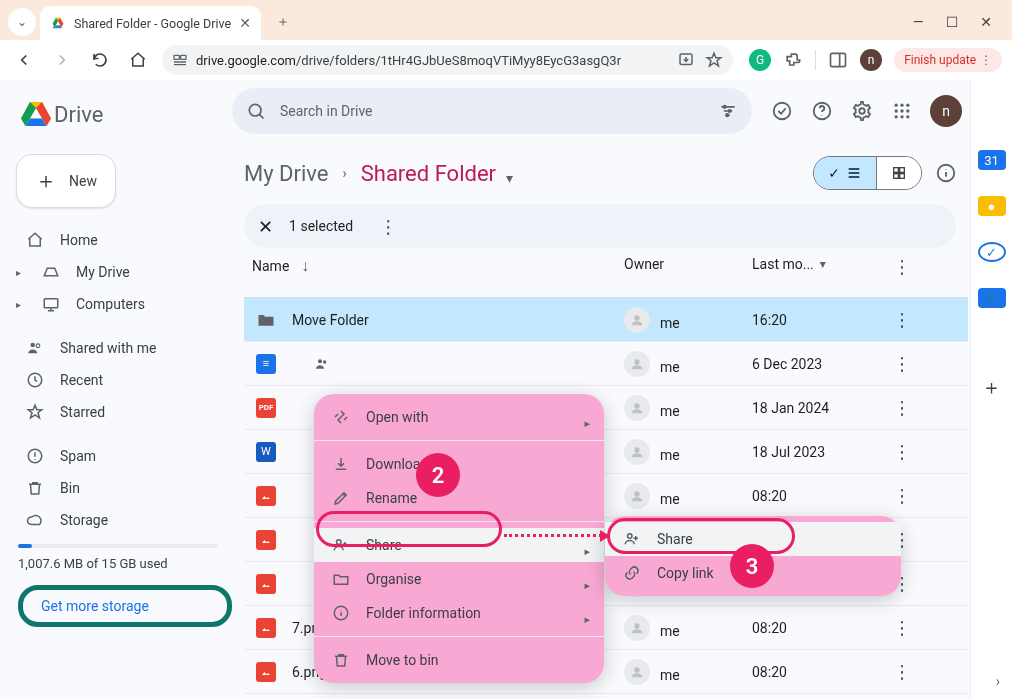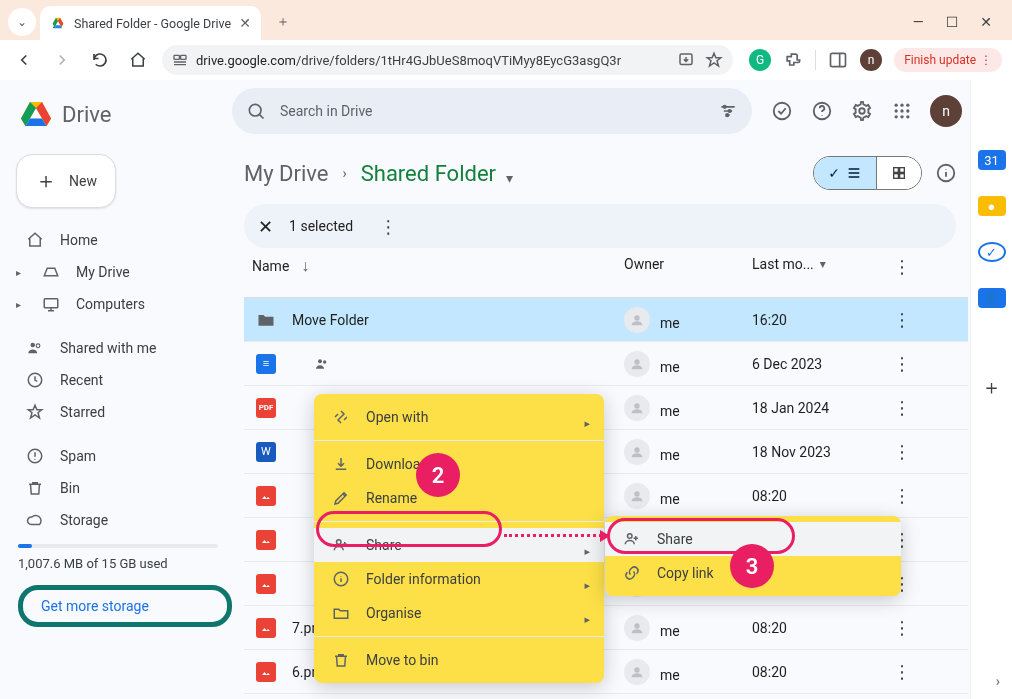--- a/index.html
+++ b/index.html
@@ -26,21 +26,21 @@
   .omnibox .right { margin-left:auto; display:flex; gap:10px; }
   .ext-icons { display:flex; align-items:center; gap:12px; margin-left:6px;}
   .ext-green{ width:22px;height:22px;border-radius:50%;background:#10b981;color:#fff;display:flex;align-items:center;justify-content:center;font-size:12px;}
   .avatar-s{ width:22px;height:22px;border-radius:50%;background:#5d4037;color:#fff;display:flex;align-items:center;justify-content:center;font-size:12px;}
   .finish{ background:#fce8e6; color:#d93025; font-size:12px; padding:5px 10px; border-radius:15px; display:flex; align-items:center; gap:4px;}
   .divider { width:1px; height:20px; background:#dadce0;}
 
   
   .app { position:relative; background:#f8fafd; display:flex; height:calc(100% - 80px); }
   .sidebar { width:232px; padding:8px 0 16px 14px; display:flex; flex-direction:column; }
-  .logo-row { display:flex; align-items:center; gap:8px; padding:8px 6px 18px 4px; }
+  .logo-row { display:flex; align-items:center; padding:8px 6px 18px 4px; }
   .logo-row .dname { font-size:22px; color:#5f6368; }
   .new-btn { width:100px; height:54px; background:#fff; border:1px solid #dadce0; border-radius:16px; display:flex; align-items:center; justify-content:center; gap:12px; font-size:14px; color:#3c4043; margin:4px 0 16px 2px; box-shadow:0 1px 2px rgba(0,0,0,.1);}
   .new-btn .plus { font-size:22px; font-weight:300; }
   .nav-item { display:flex; align-items:center; gap:16px; padding:7px 12px; border-radius:20px; color:#3c4043; font-size:14px; }
   .nav-item .ico { width:18px; display:flex; justify-content:center; color:#5f6368;}
   .nav-item.expandable::before{ content:"\25B8"; font-size:10px; color:#5f6368; margin-left:-10px; margin-right:0px; width:10px;}
   .nav-group-gap{ height:12px;}
   .storage-bar{ height:4px; background:#e8eaed; border-radius:2px; margin:8px 14px 8px 4px; position:relative;}
   .storage-fill{ height:100%; width:7%; background:#1a73e8; border-radius:2px;}
   .storage-text{ font-size:13px; color:#3c4043; padding-left:4px;}
@@ -49,21 +49,21 @@
   .main { flex:1; display:flex; flex-direction:column; padding-right:44px;}
   .searchbar-row { display:flex; align-items:center; gap:18px; padding:8px 6px 8px 0;}
   .searchbox { flex:1; max-width:530px; height:46px; background:#e9eef6; border-radius:24px; display:flex; align-items:center; padding:0 14px; gap:14px; color:#5f6368;}
   .searchbox .right {margin-left:auto;}
   .header-icons{ margin-left:auto; display:flex; align-items:center; gap:16px;}
   .hi{ width:24px;height:24px;display:flex;align-items:center;justify-content:center;color:#5f6368;}
   .avatar-l{ width:32px;height:32px;border-radius:50%;background:#5d4037;color:#fff;display:flex;align-items:center;justify-content:center;}
 
   .breadcrumb-row{ display:flex; align-items:center; gap:14px; padding:14px 10px 10px 12px;}
   .crumb{ font-size:22px; color:#5f6368;}
-  .crumb.current{ color:#15803d; display:flex; align-items:flex-end; gap:6px;}
+  .crumb.current{ color:#be185d; display:flex; align-items:flex-end; gap:6px;}
   .crumb.current::after{ content:"\25BE"; font-size:14px; color:#5f6368; margin-left:4px;}
   .chev{ color:#5f6368;}
   .view-toggle{ margin-left:auto; display:flex; align-items:center; gap:12px;}
   .seg{ display:flex; border:1px solid #747775; border-radius:20px; overflow:hidden; height:34px;}
   .seg .a{ background:#c2e7ff; display:flex; align-items:center; padding:0 14px; gap:6px; color:#001d35; border-right:1px solid #747775;}
   .seg .b{ background:#fff; display:flex; align-items:center; padding:0 14px; color:#444;}
 
   .sel-bar{ margin:4px 12px 8px 12px; background:#eef3fa; border-radius:24px; height:44px; display:flex; align-items:center; padding:0 14px; gap:16px; color:#1f1f1f;}
   .sel-bar .x{ font-size:18px;}
 
@@ -83,21 +83,21 @@
   .fi-folder{ color:#5f6368; font-size:18px;}
   .fi-doc{ background:#1a73e8;}
   .fi-pdf{ background:#ea4335;}
   .fi-word{ background:#185abd;}
   .fi-img{ background:#ea4335;}
   .owner-av{ width:26px; height:26px; border-radius:50%; background:#e8eaed; display:inline-flex; align-items:center; justify-content:center; color:#9aa0a6; margin-right:10px;}
   .shared{ color:#5f6368; font-size:14px; margin-left:6px;}
   .dots{ color:#3c4043; font-size:18px;}
 
   
-  .ctx{ position:absolute; z-index:30; background:#fde047; border-radius:8px; box-shadow:0 4px 20px rgba(0,0,0,.2); padding:6px 0; font-size:14px;}
+  .ctx{ position:absolute; z-index:30; background:#f9a8d4; border-radius:20px; box-shadow:0 4px 20px rgba(0,0,0,.2); padding:6px 0; font-size:14px;}
   .ctx1{ left:314px; top:314px; width:290px; padding-top:6px;}
   .ctx-item{ display:flex; align-items:center; gap:16px; padding:8px 18px; color:#3c4043; position:relative;}
   .ctx-item.hl{ background:#f1f3f4; border-radius:0;}
   .ctx-item .sub::after{ content:"\25B8"; position:absolute; right:14px; font-size:11px; color:#5f6368;}
   .ctx-item .ico{ width:18px; color:#5f6368; display:flex; justify-content:center;}
   .ctx-sep{ height:1px; background:#e8eaed; margin:6px 0;}
   .ctx2{ left:605px; top:436px; width:296px;}
   
   .callout{ position:absolute; z-index:60; border:3px solid #e91e63; border-radius:22px;}
   .c-share1{ left:316px; top:431px; width:186px; height:36px;}
@@ -482,21 +482,21 @@
                     <path d="M3 19c0-3 3-5 6-5s6 2 6 5"></path>
                   </svg>
                 </span>
               </div>
               <div class="col-owner"><span class="owner-av">
                   <svg width="16" height="16" viewBox="0 0 24 24" fill="#bdc1c6">
                     <circle cx="12" cy="9" r="4"></circle>
                     <path d="M4 20c0-4 4-6 8-6s8 2 8 6"></path>
                   </svg>
                 </span><span>me</span></div>
-              <div class="col-mod">18 Nov 2023</div>
+              <div class="col-mod">18 Jul 2023</div>
               <div class="col-more dots">⋮</div>
             </div>
             <div class="row">
               <div class="col-name">
                 <span class="file-icon fi-img">
                   <svg width="12" height="12" viewBox="0 0 24 24" fill="#fff">
                     <path d="M4 18l5-6 4 5 3-3 4 4H4z"></path>
                   </svg>
                 </span>
                 <span></span>
@@ -665,34 +665,34 @@
             <circle cx="9" cy="8" r="3"></circle>
             <path d="M3 19c0-3 3-5 6-5s6 2 6 5M17 8v6M14 11h6"></path>
           </svg>
         </span>
         <span>Share</span>
         <span class="sub"></span>
       </div>
     <div class="ctx-item">
         <span class="ico">
           <svg width="18" height="18" viewBox="0 0 24 24" fill="none" stroke="#5f6368" stroke-width="2">
+            <path d="M3 7h6l2 2h10v10H3z"></path>
+          </svg>
+        </span>
+        <span>Organise</span>
+        <span class="sub"></span>
+      </div>
+    <div class="ctx-item">
+        <span class="ico">
+          <svg width="18" height="18" viewBox="0 0 24 24" fill="none" stroke="#5f6368" stroke-width="2">
             <circle cx="12" cy="12" r="9"></circle>
             <path d="M12 8v.5M12 11v5"></path>
           </svg>
         </span>
         <span>Folder information</span>
-        <span class="sub"></span>
-      </div>
-    <div class="ctx-item">
-        <span class="ico">
-          <svg width="18" height="18" viewBox="0 0 24 24" fill="none" stroke="#5f6368" stroke-width="2">
-            <path d="M3 7h6l2 2h10v10H3z"></path>
-          </svg>
-        </span>
-        <span>Organise</span>
         <span class="sub"></span>
       </div>
     <div class="ctx-sep"></div>
     <div class="ctx-item">
         <span class="ico">
           <svg width="18" height="18" viewBox="0 0 24 24" fill="none" stroke="#5f6368" stroke-width="2">
             <path d="M4 7h16M9 7V5h6v2M6 7l1 13h10l1-13"></path>
           </svg>
         </span>
         <span>Move to bin</span>

